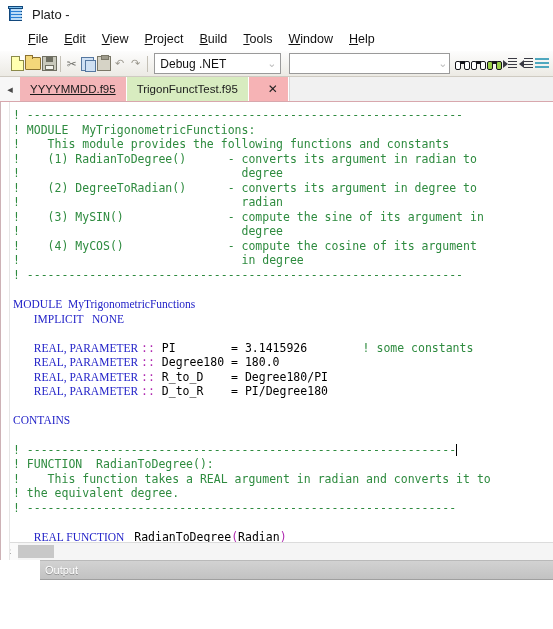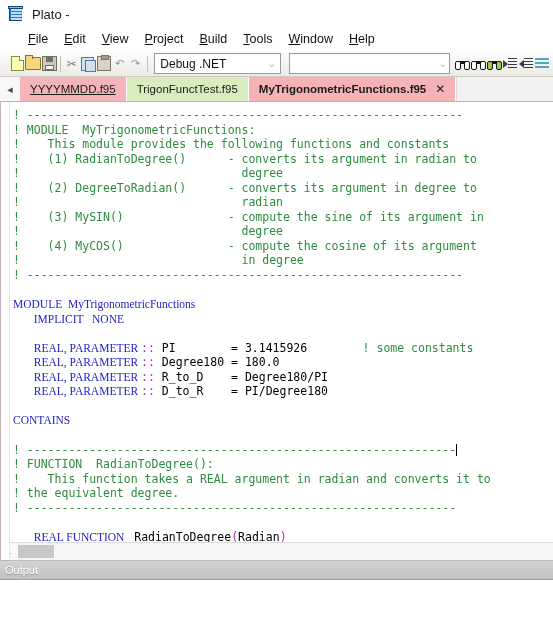--- a/index.html
+++ b/index.html
@@ -220,36 +220,35 @@
 
   <div class="tabbar">
     <div class="tab-scroll">◂</div>
     <div class="tab" style="background: rgb(243, 181, 184); text-decoration: underline;">
       <span>YYYYMMDD.f95</span>
     </div>
     <div class="tab" style="background: rgb(216, 236, 192);">
       <span>TrigonFunctTest.f95</span>
     </div>
     <div class="tab active" style="background: rgb(246, 179, 181);">
-      <span>MyTrigonometricFunctions.f95</span>
       <span class="closex">✕</span>
     </div>
     <div class="tab-filler"></div>
   </div>
 
   <div class="editor-wrap">
     <div class="margin-strip"></div>
     <div class="code" id="code-area"><div><span class="cmt">! ---------------------------------------------------------------</span></div><div><span class="cmt">! MODULE  MyTrigonometricFunctions:</span></div><div><span class="cmt">!    This module provides the following functions and constants</span></div><div><span class="cmt">!    (1) RadianToDegree()      - converts its argument in radian to</span></div><div><span class="cmt">!                                degree</span></div><div><span class="cmt">!    (2) DegreeToRadian()      - converts its argument in degree to</span></div><div><span class="cmt">!                                radian</span></div><div><span class="cmt">!    (3) MySIN()               - compute the sine of its argument in</span></div><div><span class="cmt">!                                degree</span></div><div><span class="cmt">!    (4) MyCOS()               - compute the cosine of its argument</span></div><div><span class="cmt">!                                in degree</span></div><div><span class="cmt">! ---------------------------------------------------------------</span></div><div>&nbsp;</div><div><span class="kw">MODULE  MyTrigonometricFunctions</span></div><div><span class="pl">   </span><span class="kw">IMPLICIT   NONE</span></div><div>&nbsp;</div><div><span class="pl">   </span><span class="kw">REAL, PARAMETER </span><span class="op">:: </span><span class="pl">PI        = 3.1415926        </span><span class="cmt">! some constants</span></div><div><span class="pl">   </span><span class="kw">REAL, PARAMETER </span><span class="op">:: </span><span class="pl">Degree180 = 180.0</span></div><div><span class="pl">   </span><span class="kw">REAL, PARAMETER </span><span class="op">:: </span><span class="pl">R_to_D    = Degree180/PI</span></div><div><span class="pl">   </span><span class="kw">REAL, PARAMETER </span><span class="op">:: </span><span class="pl">D_to_R    = PI/Degree180</span></div><div>&nbsp;</div><div><span class="kw">CONTAINS</span></div><div>&nbsp;</div><div><span class="cmt">! --------------------------------------------------------------</span><span class="caret"></span></div><div><span class="cmt">! FUNCTION  RadianToDegree():</span></div><div><span class="cmt">!    This function takes a REAL argument in radian and converts it to</span></div><div><span class="cmt">! the equivalent degree.</span></div><div><span class="cmt">! --------------------------------------------------------------</span></div><div>&nbsp;</div><div><span class="pl">   </span><span class="kw">REAL FUNCTION </span><span class="pl"> RadianToDegree</span><span class="op">(</span><span class="pl">Radian</span><span class="op">)</span></div></div>
     <div class="hscroll">
       <div class="hs-arrow">‹</div>
       <div class="hs-track">
         <div class="hs-thumb"></div>
       </div>
     </div>
   </div>
 
-  <div class="output-pane" style="height:68px;">
+  <div class="output-pane" style="height:68px;margin-left:40px;">
     <div class="output-header">
       <span>Output</span>
     </div>
   </div>
 
 </div>
 
 </body></html>

